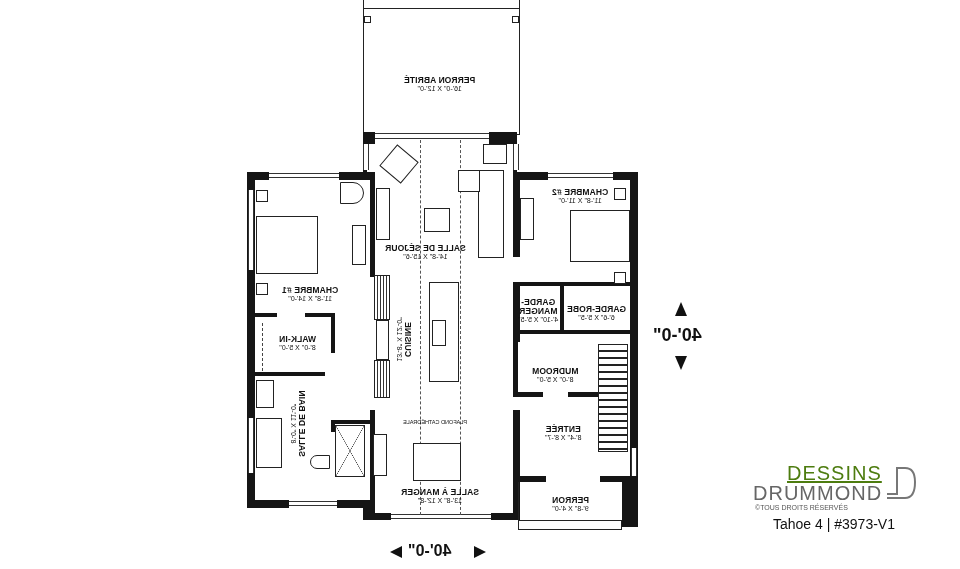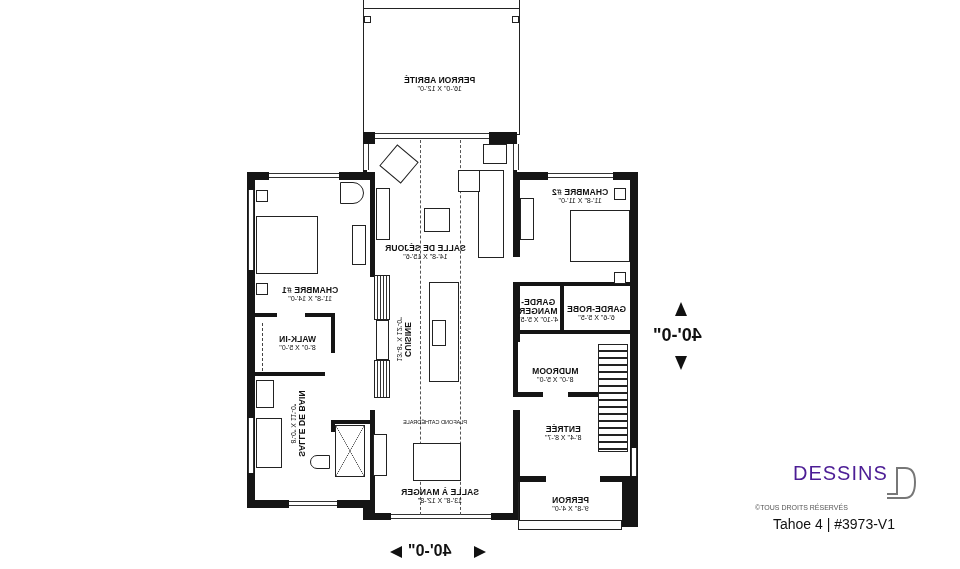--- a/index.html
+++ b/index.html
@@ -171,21 +171,22 @@
   <div class="tri" style="left:675px;top:356px;border-left:6px solid transparent;border-right:6px solid transparent;border-top:14px solid #111;"></div>
 
   <div class="tri" style="left:390px;top:546px;border-top:6px solid transparent;border-bottom:6px solid transparent;border-right:12px solid #111;"></div>
   <div class="dim" style="left:408px;top:542px;font-size:16px;">
     <span class="mir">40'-0"</span>
   </div>
   <div class="tri" style="left:474px;top:546px;border-top:6px solid transparent;border-bottom:6px solid transparent;border-left:12px solid #111;"></div>
 </div>
 
 <div class="abs" style="left:745px;top:462px;width:200px;height:80px;">
-  <div style="position:absolute;left:48px;top:0;font-size:20px;color:#4c1d95;letter-spacing:1px;">DESSINS</div>
+  <div style="position:absolute;left:42px;top:0;font-size:20px;color:#4d7c0f;letter-spacing:1px;text-decoration:underline;">DESSINS</div>
+  <div style="position:absolute;left:8px;top:20px;font-size:20px;color:#666;letter-spacing:1px;">DRUMMOND</div>
   <div style="position:absolute;left:140px;top:2px;width:32px;height:36px;">
     <svg width="32" height="36" viewBox="0 0 32 36">
         <path d="M2 30 L12 30 L12 4 L20 4 Q30 4 30 18 Q30 34 20 34 L2 34" fill="none" stroke="#777" stroke-width="2"></path>
       </svg>
   </div>
   <div style="position:absolute;left:10px;top:42px;font-size:7px;color:#555;">©TOUS DROITS RÉSERVÉS</div>
   <div style="position:absolute;left:28px;top:54px;font-size:14px;color:#111;">Tahoe 4 | #3973-V1</div>
 </div>
 
 </body></html>

